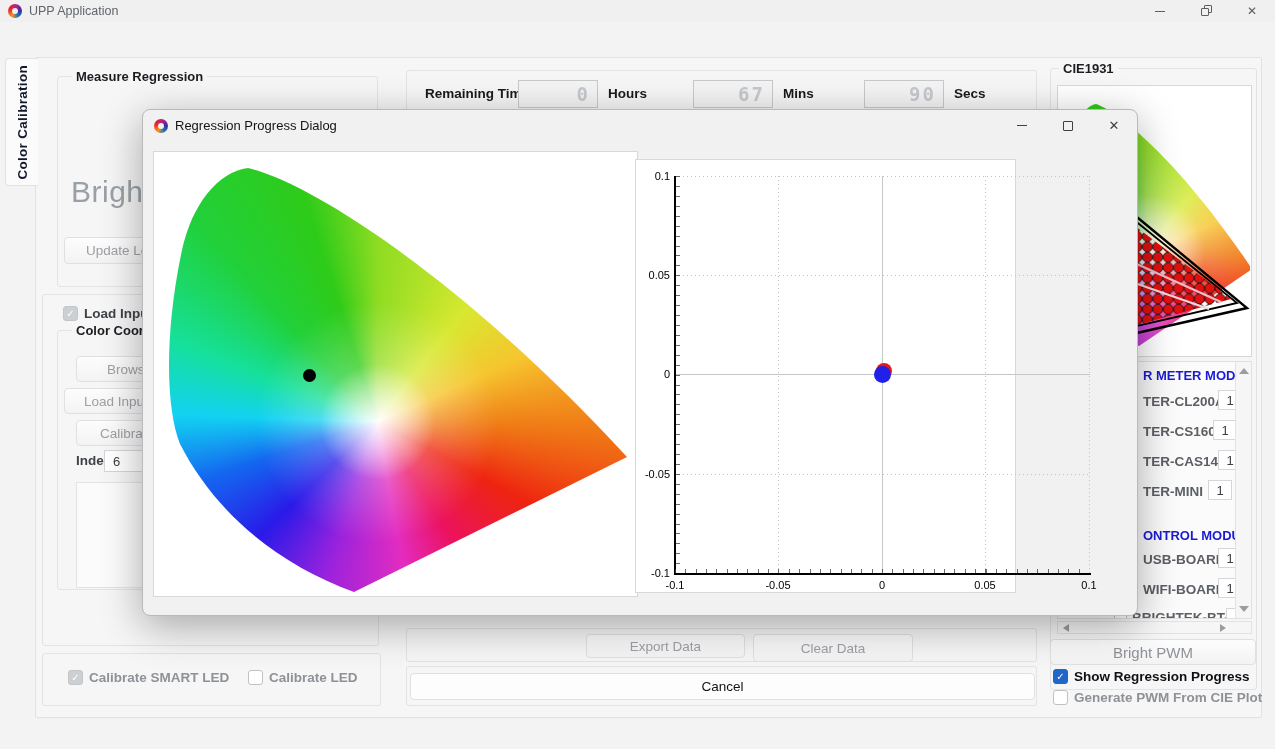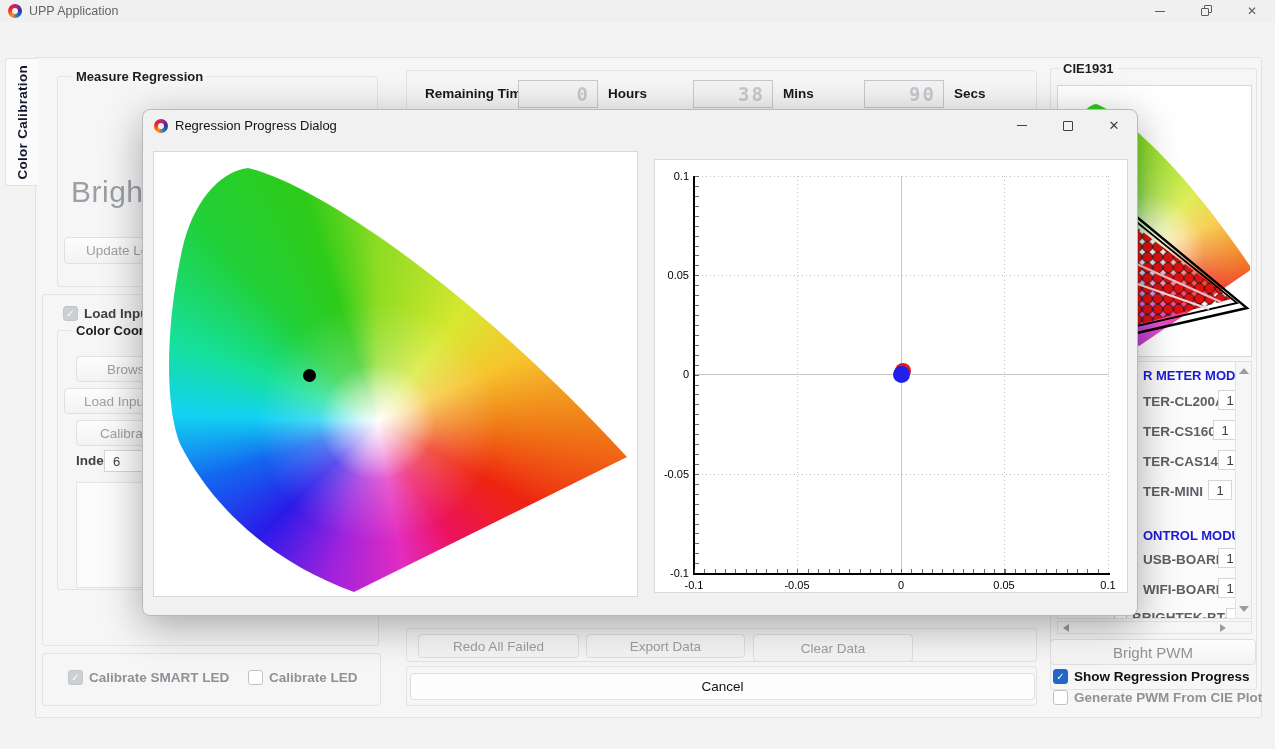--- a/index.html
+++ b/index.html
@@ -153,28 +153,27 @@
     <span class="cb checked-gray" style="left:25px;top:16px;">✓</span>
     <span class="cb-label dim" style="left:46px;top:16px;">Calibrate SMART LED</span>
     <span class="cb" style="left:205px;top:16px;"></span>
     <span class="cb-label dim" style="left:226px;top:16px;">Calibrate LED</span>
   </div>
 
   <div class="group" style="left:406px;top:70px;width:631px;height:46px;">
     <span class="unit-label" style="left:18px;top:15px;">Remaining Time</span>
     <div class="lcd" style="left:111px;top:9px;">0</div>
     <span class="unit-label" style="left:201px;top:15px;">Hours</span>
-    <div class="lcd" style="left:286px;top:9px;">38</div>
+    <div class="lcd" style="left:286px;top:9px;">67</div>
     <span class="unit-label" style="left:376px;top:15px;">Mins</span>
     <div class="lcd" style="left:457px;top:9px;">90</div>
     <span class="unit-label" style="left:547px;top:15px;">Secs</span>
   </div>
 
   <div class="group" style="left:406px;top:628px;width:631px;height:34px;">
-    <div class="btn" style="left:11px;top:5px;width:161px;height:24px;">Redo All Failed</div>
     <div class="btn" style="left:179px;top:5px;width:159px;height:24px;">Export Data</div>
     <div class="btn" style="left:346px;top:5px;width:160px;height:28px;">Clear Data</div>
   </div>
   <div class="group" style="left:406px;top:666px;width:631px;height:40px;">
     <div class="btn" style="left:3px;top:6px;width:625px;height:27px;color:#101214;background:#fdfdfd;">Cancel</div>
   </div>
 
   <div class="group" style="left:1050px;top:68px;width:207px;height:622px;">
     <span class="group-label" style="left:8px;">CIE1931</span>
 
@@ -262,21 +261,21 @@
           </span>
       </span>
     </div>
 
     <div class="panel" style="left:10px;top:41px;width:485px;height:446px;">
       <div class="horseshoe" style="left:4px;top:4px;width:477px;height:436px;
         clip-path:path('M 196 436 C 120 408, 58 358, 22 288 C 8 253, 6 178, 24 94 C 34 48, 60 16, 90 12 C 150 26, 300 118, 469 301 Z');"></div>
       <span class="cie-dot" style="left:149px;top:217px;"></span>
     </div>
 
-    <div class="panel" style="left:511px;top:49px;width:474px;height:434px;">
+    <div class="panel" style="left:492px;top:49px;width:381px;height:434px;">
 
       <div class="gridline dot-h" style="left:39px;top:16px;width:415px;"></div>
       <div class="gridline dot-h" style="left:39px;top:115px;width:415px;"></div>
       <div class="gridline zero-h" style="left:39px;top:214px;width:415px;"></div>
       <div class="gridline dot-h" style="left:39px;top:314px;width:415px;"></div>
       <div class="gridline dot-v" style="left:142px;top:16px;height:397px;"></div>
       <div class="gridline zero-v" style="left:246px;top:16px;height:397px;"></div>
       <div class="gridline dot-v" style="left:349px;top:16px;height:397px;"></div>
       <div class="gridline dot-v" style="left:453px;top:16px;height:397px;"></div>
 

